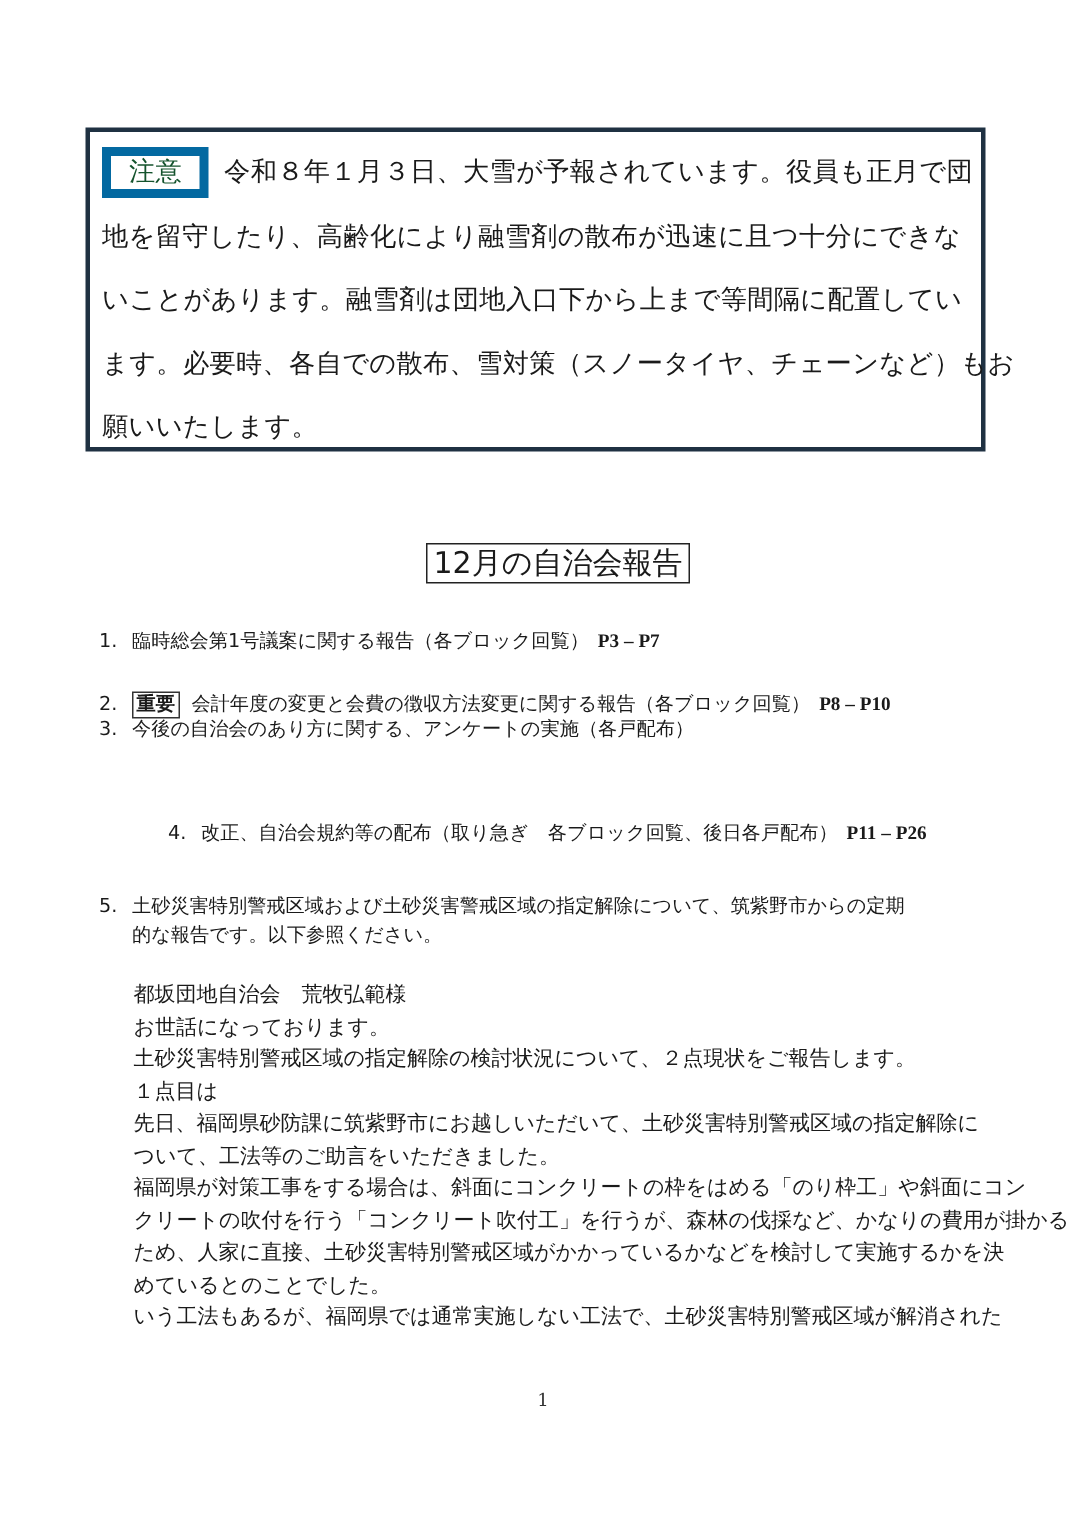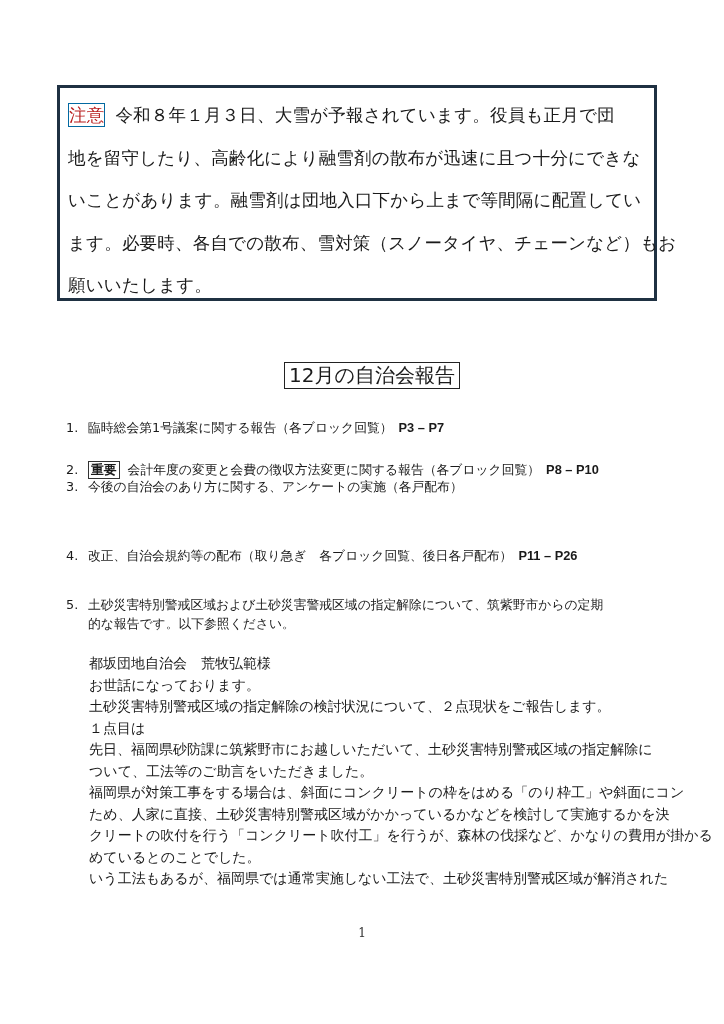--- a/index.html
+++ b/index.html
@@ -33,23 +33,23 @@
     }
     .notice-line {
       font-size: 17.5px;
       line-height: 42.5px;
       height: 42.5px;
       white-space: nowrap;
       letter-spacing: 0.2px;
     }
     .notice-tag {
       display: inline-block;
-      color: #b91c1c;
-      border: 1px solid #0369a1;
-      padding: 0 0;
+      color: #14532d;
+      border: 6px solid #0369a1;
+      padding: 0 12px;
       line-height: 22px;
       margin-right: 10px;
       font-size: 17.5px;
     }
     
     .section-title {
       position: absolute;
       left: 284px;
       top: 362px;
       border: 1.5px solid #222;
@@ -65,21 +65,21 @@
       left: 66px;
       font-size: 12.8px;
       line-height: 19px;
       white-space: nowrap;
     }
     .item .num {
       display: inline-block;
       width: 22px;
     }
     .item .pages {
-      font-family: Liberation Sans, sans-serif;
+      font-family: Liberation Serif, serif;
       font-weight: bold;
       margin-left: 6px;
     }
     .item .badge {
       display: inline-block;
       border: 1px solid #333;
       padding: 0 2px;
       line-height: 16px;
       font-weight: bold;
       margin-right: 8px;
@@ -134,38 +134,38 @@
   </div>
 
   <div class="item" style="top:460px;">
     <span class="num">2.</span><span class="badge">重要</span><span>会計年度の変更と会費の徴収方法変更に関する報告（各ブロック回覧）</span><span class="pages">P8 – P10</span>
   </div>
 
   <div class="item" style="top:477px;">
     <span class="num">3.</span><span>今後の自治会のあり方に関する、アンケートの実施（各戸配布）</span>
   </div>
 
-  <div class="item" style="top:546px;">
+  <div class="item" style="top:546px;margin-left:46px;">
     <span class="num">4.</span><span>改正、自治会規約等の配布（取り急ぎ　各ブロック回覧、後日各戸配布）</span><span class="pages">P11 – P26</span>
   </div>
 
   <div class="item" style="top:595px;">
     <div><span class="num">5.</span><span>土砂災害特別警戒区域および土砂災害警戒区域の指定解除について、筑紫野市からの定期</span></div>
     <div class="cont">的な報告です。以下参照ください。</div>
   </div>
 
   <div class="letter">
     <div class="letter-line">都坂団地自治会　荒牧弘範様</div>
     <div class="letter-line">お世話になっております。</div>
     <div class="letter-line">土砂災害特別警戒区域の指定解除の検討状況について、２点現状をご報告します。</div>
     <div class="letter-line">１点目は</div>
     <div class="letter-line">先日、福岡県砂防課に筑紫野市にお越しいただいて、土砂災害特別警戒区域の指定解除に</div>
     <div class="letter-line">ついて、工法等のご助言をいただきました。</div>
     <div class="letter-line">福岡県が対策工事をする場合は、斜面にコンクリートの枠をはめる「のり枠工」や斜面にコン</div>
+    <div class="letter-line">クリートの吹付を行う「コンクリート吹付工」を行うが、森林の伐採など、かなりの費用が掛かる</div>
     <div class="letter-line">ため、人家に直接、土砂災害特別警戒区域がかかっているかなどを検討して実施するかを決</div>
-    <div class="letter-line">クリートの吹付を行う「コンクリート吹付工」を行うが、森林の伐採など、かなりの費用が掛かる</div>
     <div class="letter-line">めているとのことでした。</div>
     <div class="letter-line">いう工法もあるが、福岡県では通常実施しない工法で、土砂災害特別警戒区域が解消された</div>
   </div>
 
   <div class="page-number">1</div>
 
 </div>
 
 </body></html>

